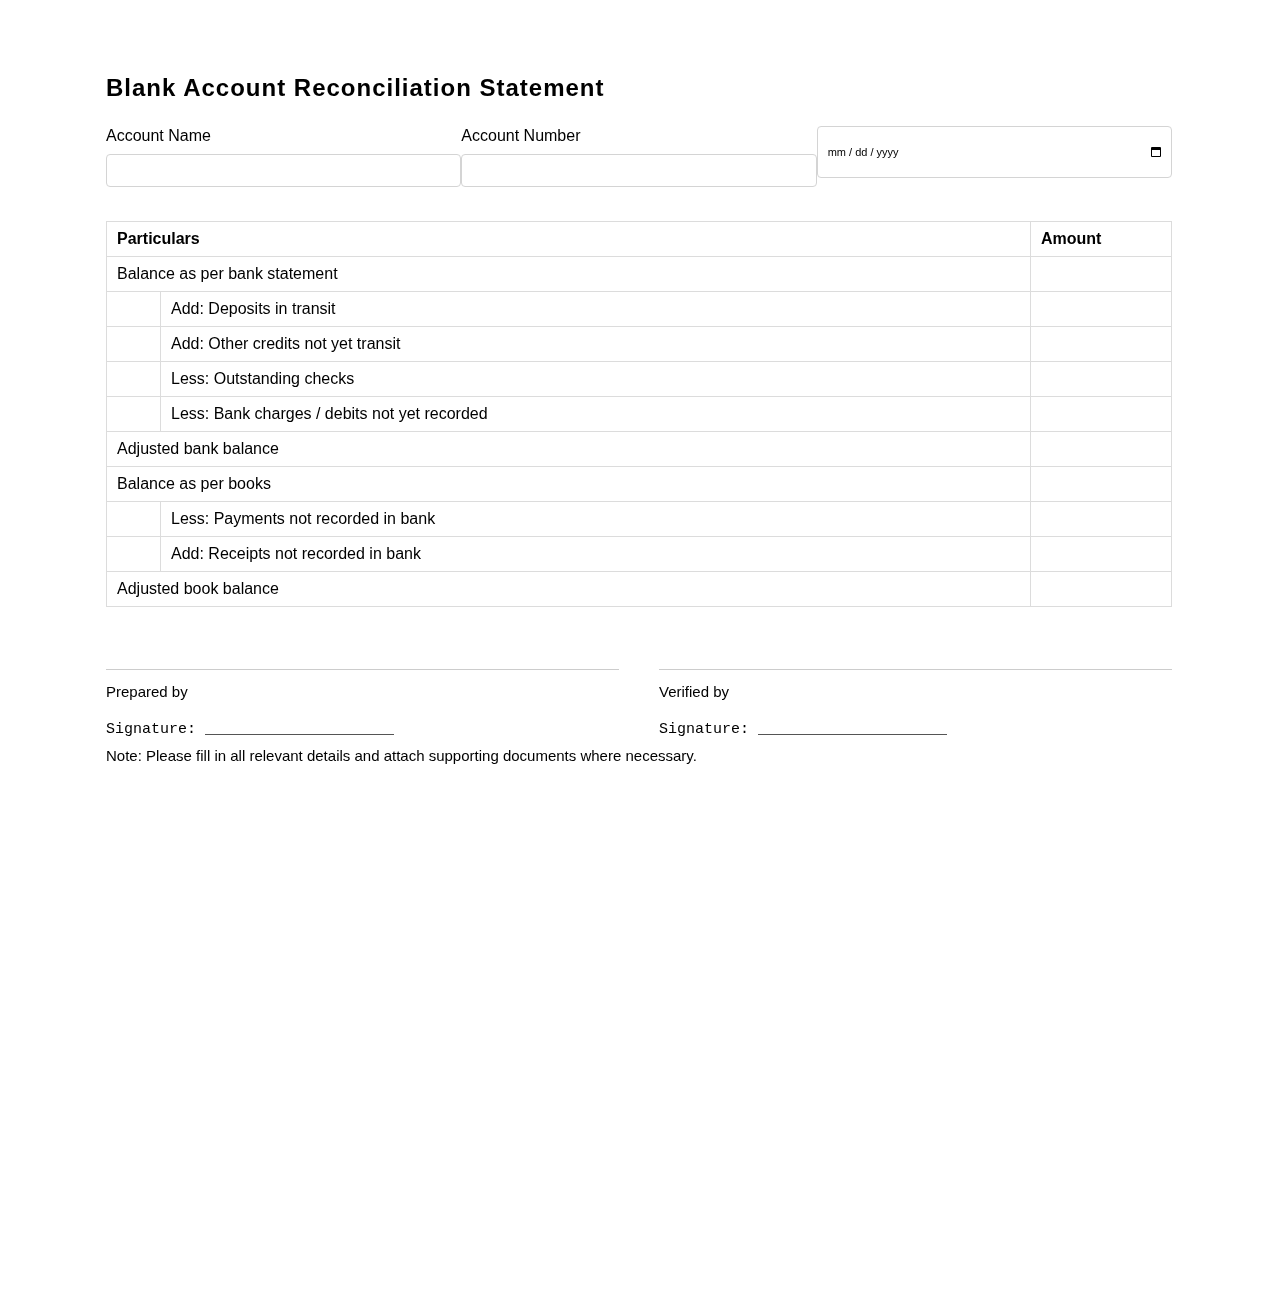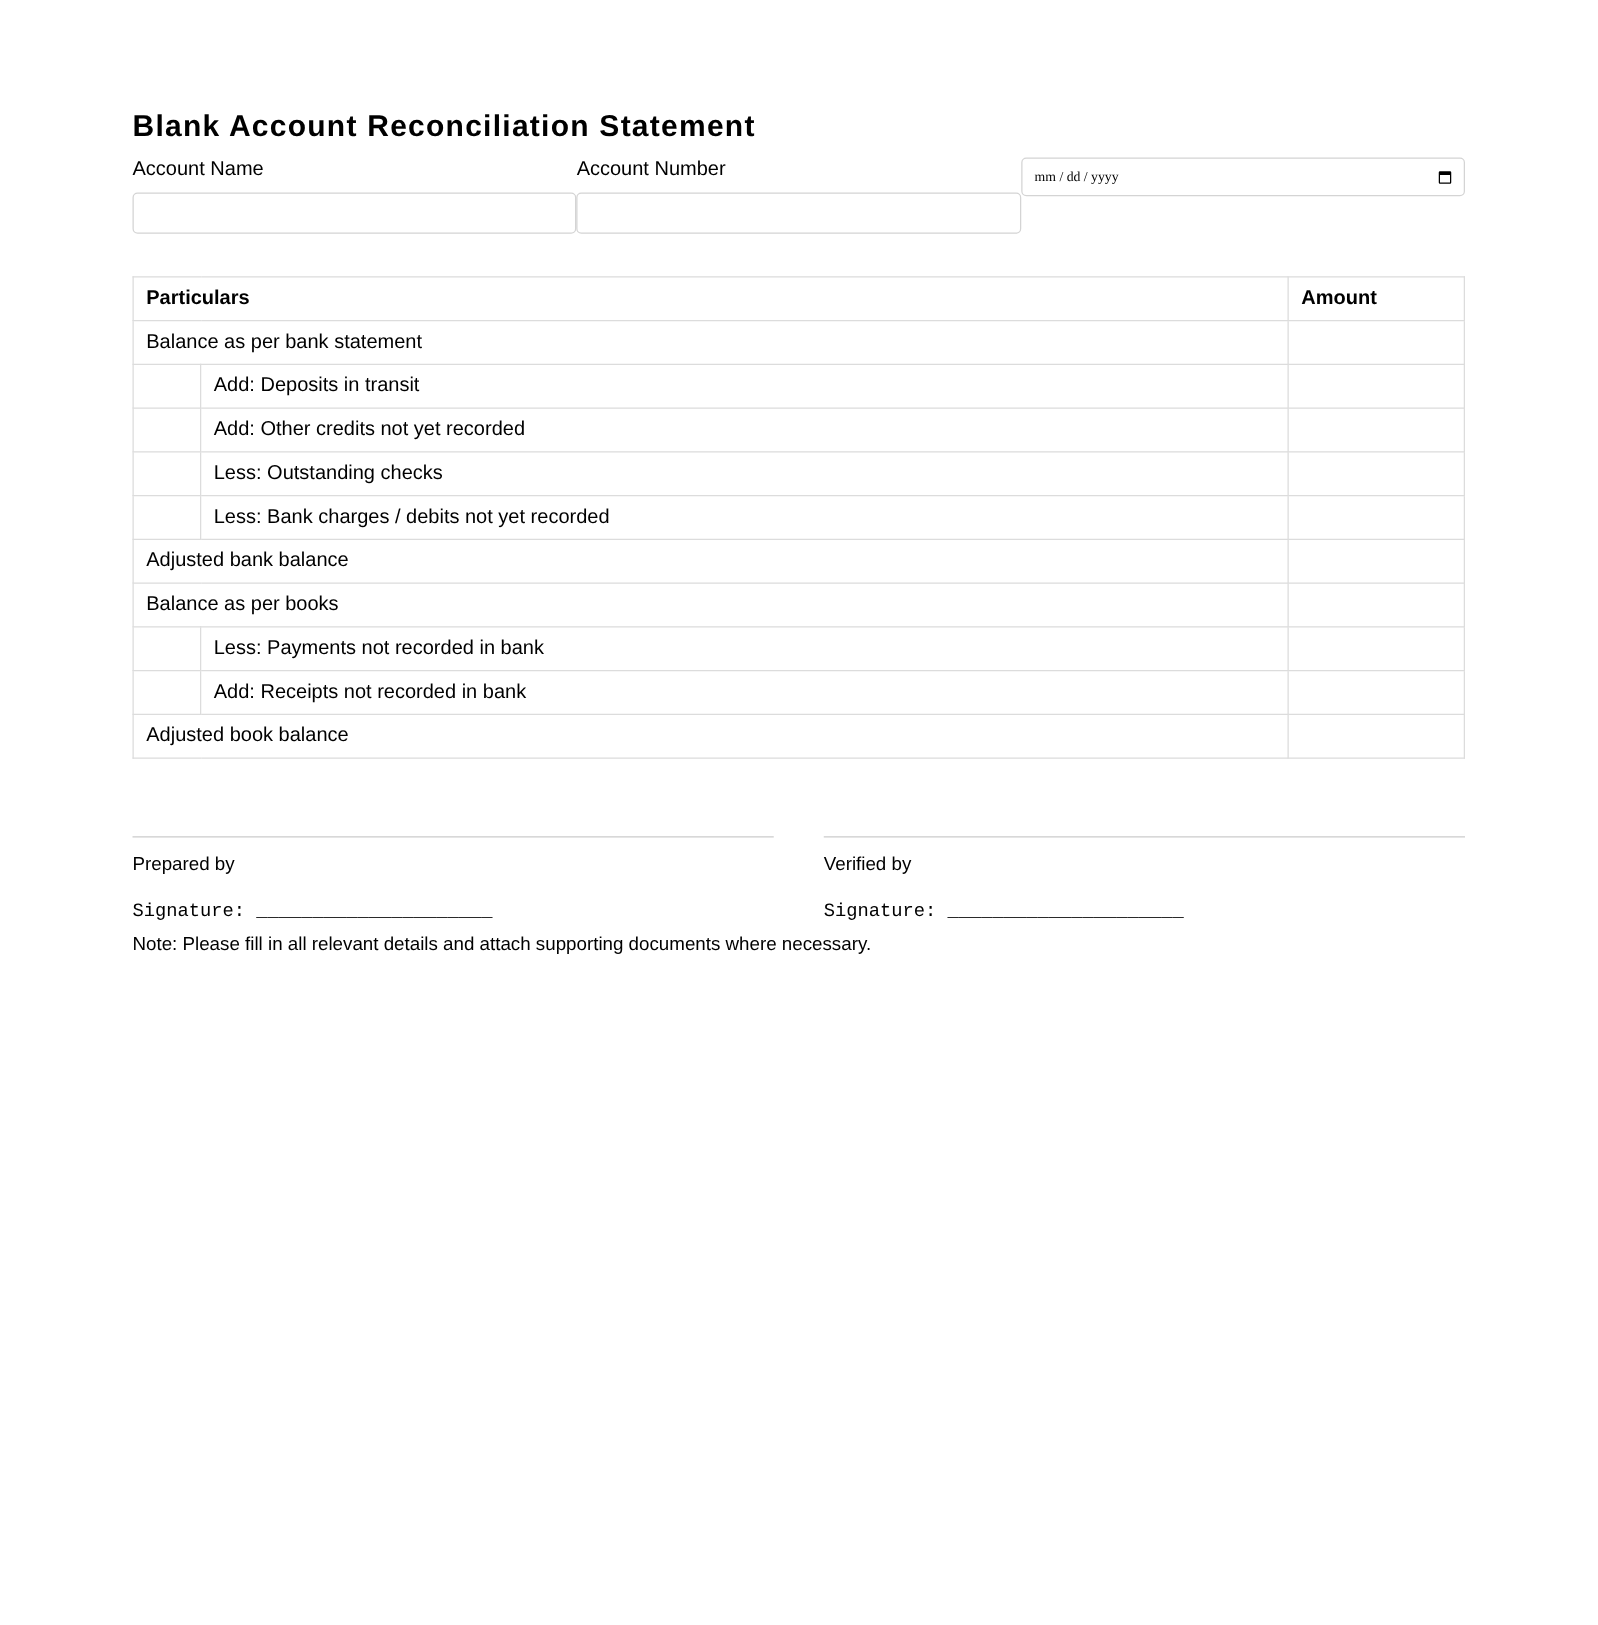--- a/index.html
+++ b/index.html
@@ -1,24 +1,24 @@
 <!DOCTYPE html>
 <html><head>
 <meta charset="utf-8">
 <style>
   * { box-sizing: border-box; }
   html, body { margin: 0; padding: 0; background: #ffffff; }
   body { width: 1278px; height: 1300px; font-family: "Liberation Sans", sans-serif; color: #000; }
   .page { position: absolute; left: 106px; top: 0; width: 1066px; }
-  h1 { position: absolute; top: 88px; left: 0; margin: 0; font-size: 24px; font-weight: bold; letter-spacing: 1px; white-space: nowrap; }
+  h1 { position: absolute; top: 74px; left: 0; margin: 0; font-size: 24px; font-weight: bold; letter-spacing: 1px; white-space: nowrap; }
   .fields { position: absolute; top: 126px; left: 0; width: 1066px; display: flex; }
   .field { flex: 1; }
   .field label { display: block; font-size: 16px; height: 20px; line-height: 20px; margin-bottom: 8px; }
   .field input { width: 100%; height: 33px; border: 1px solid #d4d4d4; border-radius: 4px; font-family: "Liberation Sans", sans-serif; font-size: 14px; padding: 0 8px; background: #fff; }
-  .datebox { width: 100%; height: 31px; border: 1px solid #d4d4d4; border-radius: 4px; display: flex; align-items: center; justify-content: space-between; padding: 0 10px; font-family: Liberation Serif, serif; font-size: 11px; }
+  .datebox { width: 100%; height: 52px; border: 1px solid #d4d4d4; border-radius: 4px; display: flex; align-items: center; justify-content: space-between; padding: 0 10px; font-family: Liberation Sans, sans-serif; font-size: 11px; }
   .cal-icon { width: 10px; height: 10px; border: 1.5px solid #000; border-top-width: 3px; border-radius: 1px; }
   table { position: absolute; top: 221px; left: 0; width: 1066px; border-collapse: collapse; font-size: 16px; }
   td, th { border: 1px solid #dcdcdc; height: 35px; padding: 0 10px; text-align: left; }
   th { font-weight: bold; }
   td.indent { width: 54px; padding: 0; }
   td.amt, th.amt { width: 141px; margin-left: 17px; }
   .bold { font-weight: normal; }
   .sigs { position: absolute; top: 669px; left: 0; width: 1066px; display: flex; gap: 40px; }
   .sig { flex: 1; border-top: 1px solid #cccccc; font-size: 15px; }
   .sig .role { margin-top: 13px; height: 18px; }
@@ -60,21 +60,21 @@
         <td colspan="2">Balance as per bank statement</td>
         <td class="amt"></td>
       </tr>
       <tr>
         <td class="indent"></td>
         <td>Add: Deposits in transit</td>
         <td class="amt"></td>
       </tr>
       <tr>
         <td class="indent"></td>
-        <td>Add: Other credits not yet recorded</td>
+        <td>Add: Other credits not yet transit</td>
         <td class="amt"></td>
       </tr>
       <tr>
         <td class="indent"></td>
         <td>Less: Outstanding checks</td>
         <td class="amt"></td>
       </tr>
       <tr>
         <td class="indent"></td>
         <td>Less: Bank charges / debits not yet recorded</td>

